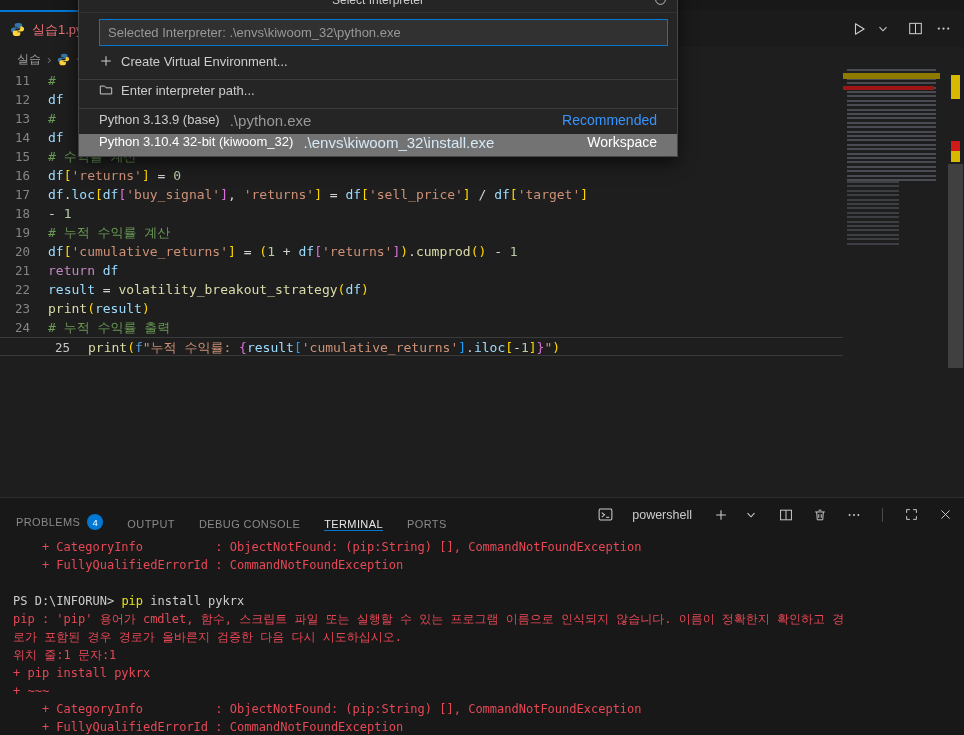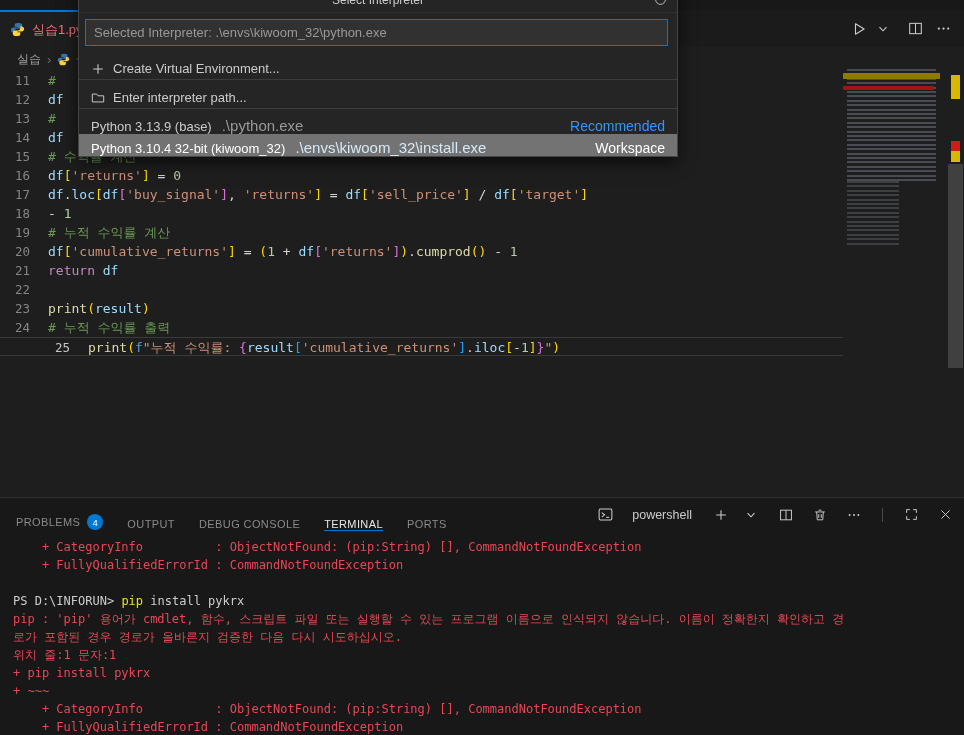--- a/index.html
+++ b/index.html
@@ -63,25 +63,25 @@
   #term-lines { position:absolute; top:40px; left:13px; right:6px;
                 font-family:"DejaVu Sans Mono", monospace; font-size:12px; line-height:18px; white-space:pre; }
   .tred{color:#e74856}.twht{color:#cccccc}.tyel{color:#e5e510}
 
   
   .quickpick { position:absolute; left:78px; top:-14px; width:600px; background:#252526;
                border:1px solid #454545; box-shadow:0 6px 16px rgba(0,0,0,.6); z-index:10; }
   .qp-title { height:26px; display:flex; align-items:center; justify-content:center; position:relative;
               color:#cccccc; font-size:12px; border-bottom:1px solid #313132; }
   .qp-title-icon { position:absolute; right:10px; top:6px; }
-  .qp-input-wrap { padding:6px 9px 5px 6px; }
+  .qp-input-wrap { padding:6px 9px 5px 20px; }
   .qp-input { width:100%; height:27px; background:#313131; border:1px solid #0078d4; outline:none;
               color:#989898; font-size:13px; padding:0 8px; font-family:"Liberation Sans", sans-serif; }
   .qp-list { padding:3px 0 0 0; }
-  .qp-item { height:22px; display:flex; align-items:flex-end; padding:0 12px; font-size:13px; color:#cccccc; cursor:default; }
+  .qp-item { height:22px; display:flex; align-items:flex-start; padding:0 20px; font-size:13px; color:#cccccc; cursor:default; }
   .qp-item .qp-ic { display:flex; align-items:center; margin-right:8px; }
   .qp-item .desc { margin-left:10px; color:#999999; font-size:15px; }
   .qp-item .rbadge { margin-left:auto; font-size:14px; color:#cccccc; }
   .qp-item .rbadge.recommended { color:#3794ff; }
   .qp-item.selected { background:#737373; color:#ffffff; }
   .qp-item.selected .desc { color:#d6e9f7; }
   .qp-item.selected .rbadge { color:#ffffff; }
   .qp-sep { height:1px; background:#3c3c3c; margin:3px 0; }
 
   svg { display:block; }
@@ -147,21 +147,21 @@
       <div class="code-line"><span class="ln">12</span><span class="ct"><span class="var">df</span></span></div>
       <div class="code-line"><span class="ln">13</span><span class="ct"><span class="cm">#</span></span></div>
       <div class="code-line"><span class="ln">14</span><span class="ct"><span class="var">df</span></span></div>
       <div class="code-line"><span class="ln">15</span><span class="ct"><span class="cm"># 수익률 계산</span></span></div>
       <div class="code-line"><span class="ln">16</span><span class="ct"><span class="var">df</span><span class="b1">[</span><span class="str">'returns'</span><span class="b1">]</span><span class="op"> = </span><span class="num">0</span></span></div>
       <div class="code-line"><span class="ln">17</span><span class="ct"><span class="var">df</span><span class="op">.</span><span class="var">loc</span><span class="b1">[</span><span class="var">df</span><span class="b2">[</span><span class="str">'buy_signal'</span><span class="b2">]</span><span class="op">, </span><span class="str">'returns'</span><span class="b1">]</span><span class="op"> = </span><span class="var">df</span><span class="b1">[</span><span class="str">'sell_price'</span><span class="b1">]</span><span class="op"> / </span><span class="var">df</span><span class="b1">[</span><span class="str">'target'</span><span class="b1">]</span></span></div>
       <div class="code-line"><span class="ln">18</span><span class="ct"><span class="op">- </span><span class="num">1</span></span></div>
       <div class="code-line"><span class="ln">19</span><span class="ct"><span class="cm"># 누적 수익률 계산</span></span></div>
       <div class="code-line"><span class="ln">20</span><span class="ct"><span class="var">df</span><span class="b1">[</span><span class="str">'cumulative_returns'</span><span class="b1">]</span><span class="op"> = </span><span class="b1">(</span><span class="num">1</span><span class="op"> + </span><span class="var">df</span><span class="b2">[</span><span class="str">'returns'</span><span class="b2">]</span><span class="b1">)</span><span class="op">.</span><span class="fn">cumprod</span><span class="b1">(</span><span class="b1">)</span><span class="op"> - </span><span class="num">1</span></span></div>
       <div class="code-line"><span class="ln">21</span><span class="ct"><span class="kw">return </span><span class="var">df</span></span></div>
-      <div class="code-line"><span class="ln">22</span></div>
+      <div class="code-line"><span class="ln">22</span><span class="ct"><span class="var">result</span><span class="op"> = </span><span class="fn">volatility_breakout_strategy</span><span class="b1">(</span><span class="var">df</span><span class="b1">)</span></span></div>
       <div class="code-line"><span class="ln">23</span><span class="ct"><span class="fn">print</span><span class="b1">(</span><span class="var">result</span><span class="b1">)</span></span></div>
       <div class="code-line"><span class="ln">24</span><span class="ct"><span class="cm"># 누적 수익률 출력</span></span></div>
       <div class="code-line active"><span class="ln">25</span><span class="ct"><span class="fn">print</span><span class="b1">(</span><span class="fpre">f</span><span class="str">"누적 수익률: </span><span class="b2">{</span><span class="var">result</span><span class="b3">[</span><span class="str">'cumulative_returns'</span><span class="b3">]</span><span class="op">.</span><span class="var">iloc</span><span class="b1">[</span><span class="op">-</span><span class="num">1</span><span class="b1">]</span><span class="b2">}</span><span class="str">"</span><span class="b1">)</span></span></div>
     </div>
 
   <div class="minimap">
     <div class="mm-block"></div>
     <div class="mm-block2"></div>
     <div class="mm-yellow"></div>
     <div class="mm-red"></div>

